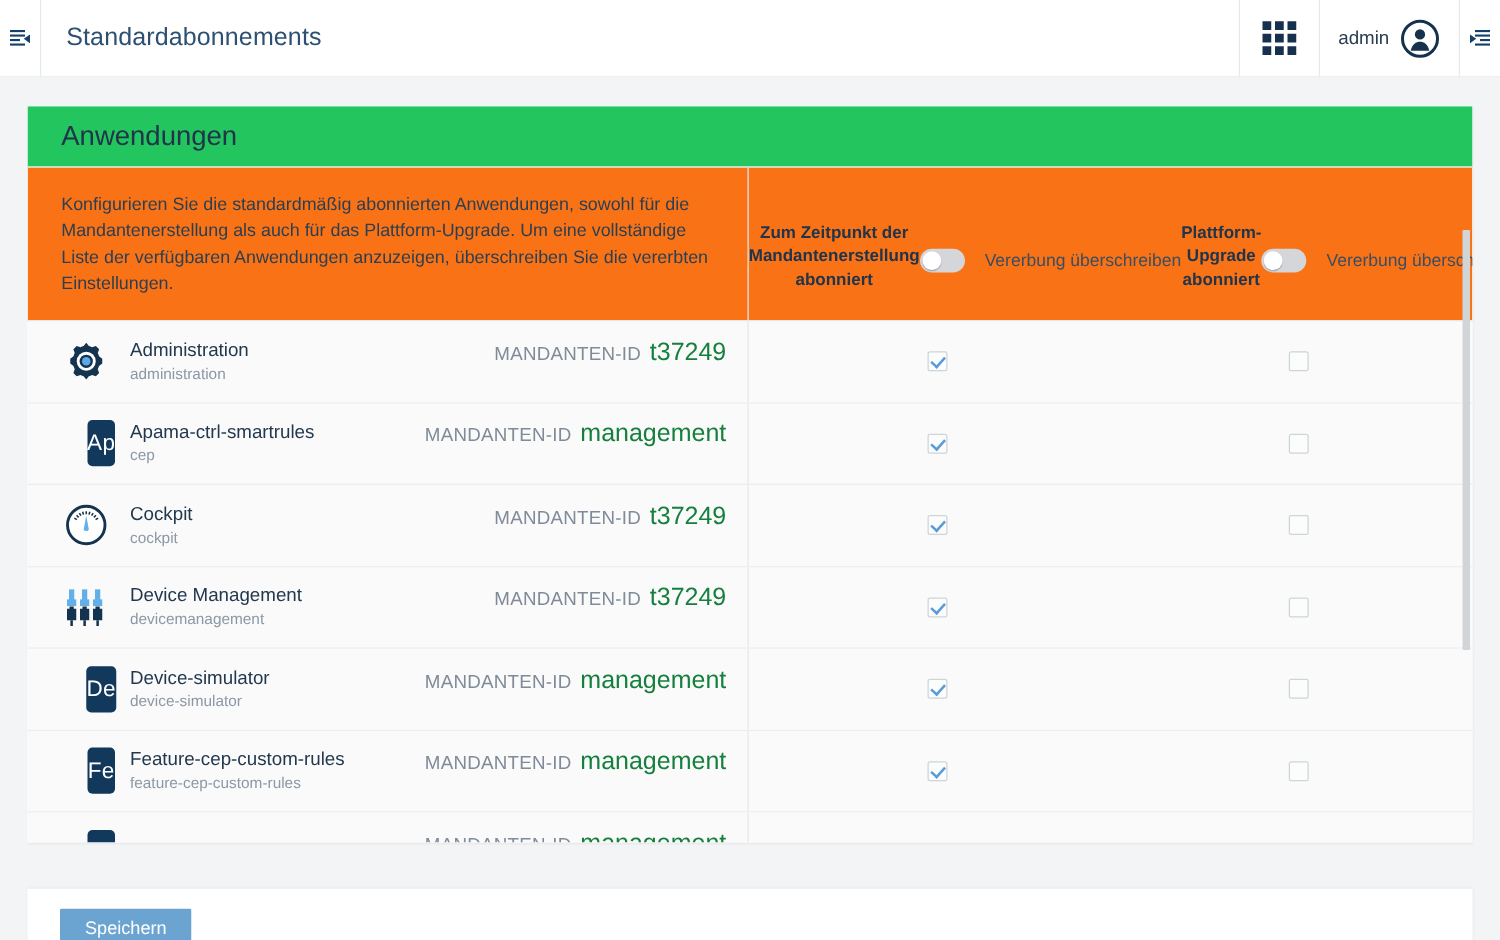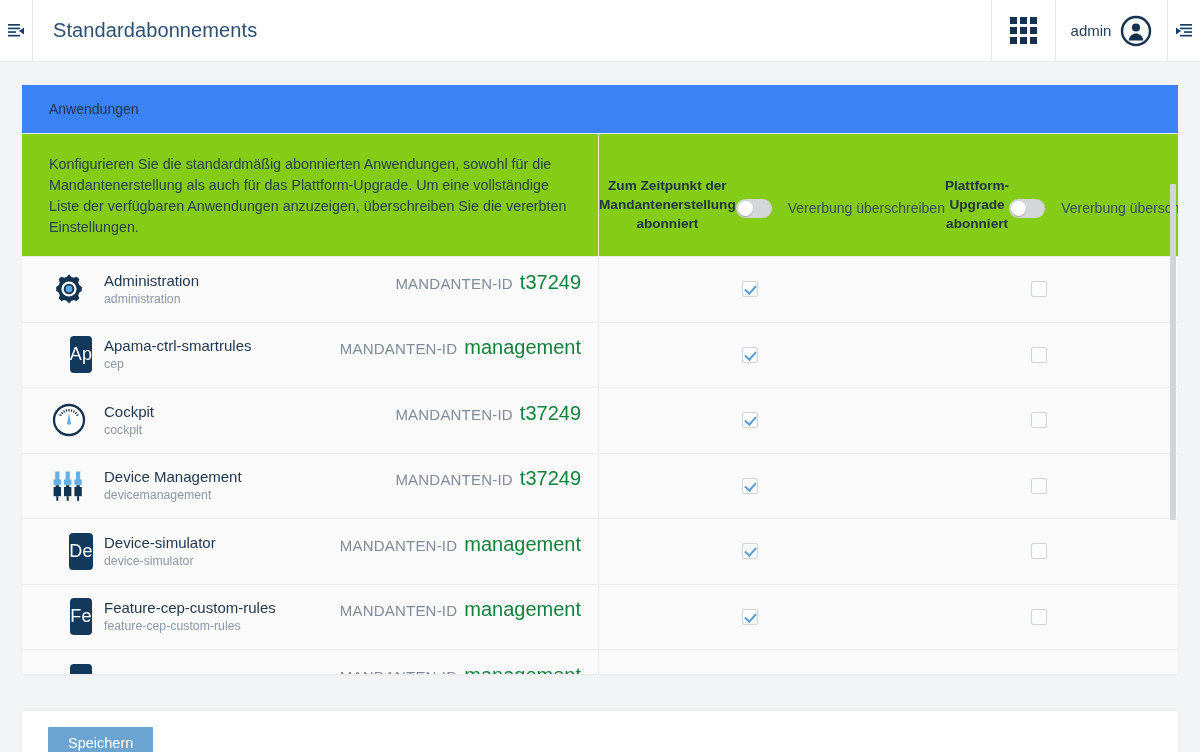--- a/index.html
+++ b/index.html
@@ -78,43 +78,43 @@
     box-shadow: 0 1px 2px rgba(0,0,0,.06);
     display: flex;
     flex-direction: column;
     overflow: hidden;
   }
   .card-header {
     height: 49px;
     display: flex;
     align-items: center;
     padding: 0 0 0 27px;
-    font-size: 14px;
+    font-size: 22px;
     font-weight: 400;
     color: #21344a;
-    background: #3b82f6;
+    background: #22c55e;
     border-bottom: 1px solid #eceef0;
     flex: 0 0 49px;
   }
 
   .card-body {
     position: relative;
     flex: 1;
     overflow: hidden;
     background: #fafafa;
   }
 
   .table {
     width: 1156px;
   }
 
   
   .thead {
     display: flex;
-    background: #84cc16;
+    background: #f97316;
     border-bottom: 1px solid #e6e8ea;
     min-height: 108px;
   }
   .col-desc {
     width: 577px;
     flex: 0 0 577px;
     border-right: 1px solid #e6e8ea;
     padding: 20px 27px 18px 27px;
   }
   .desc-text {

